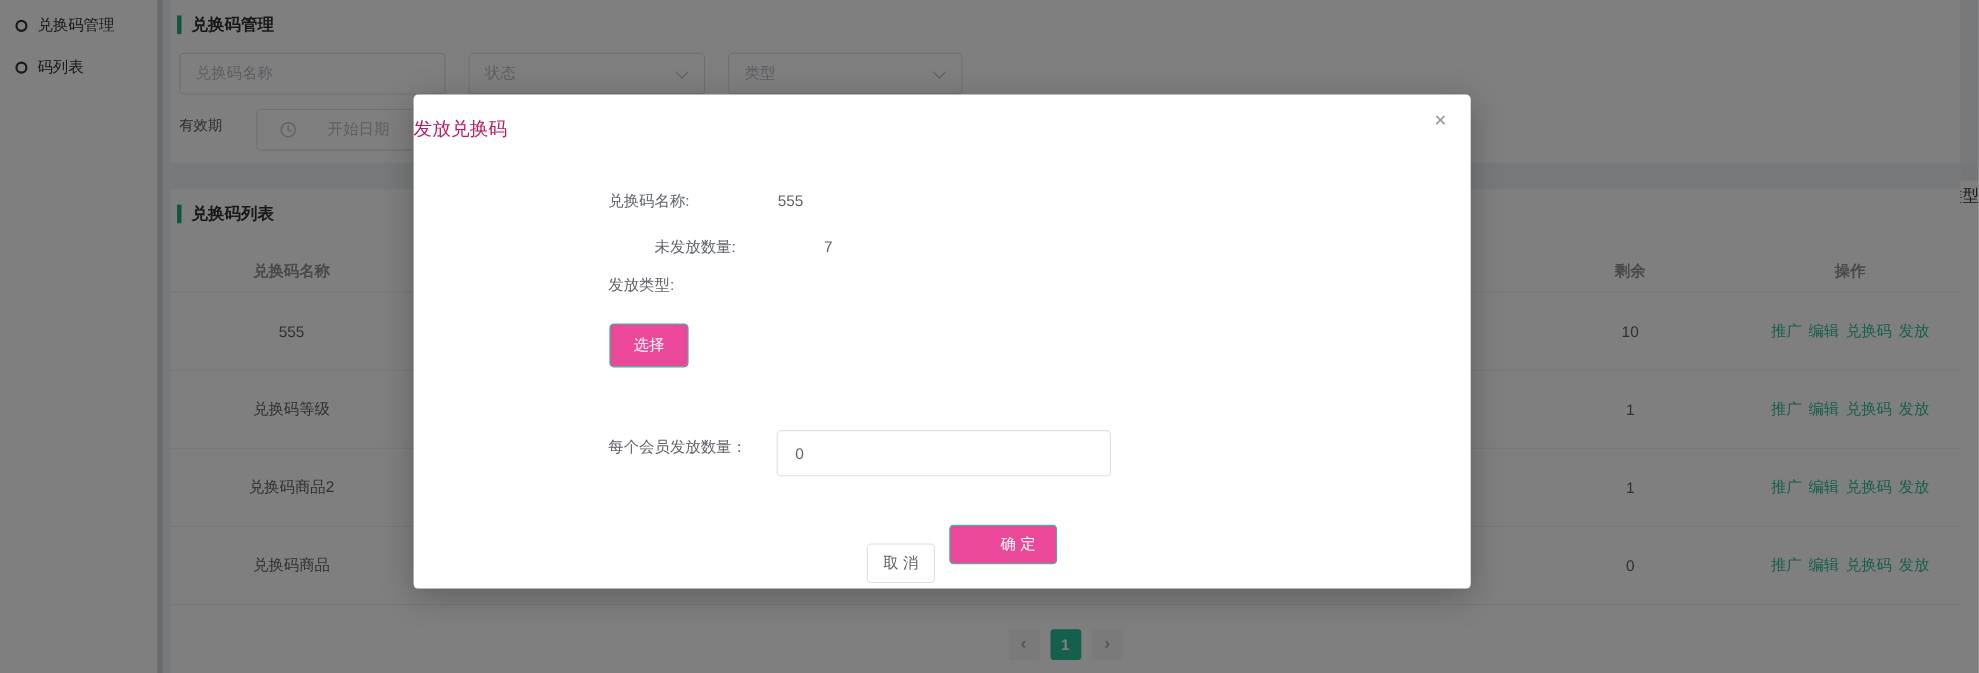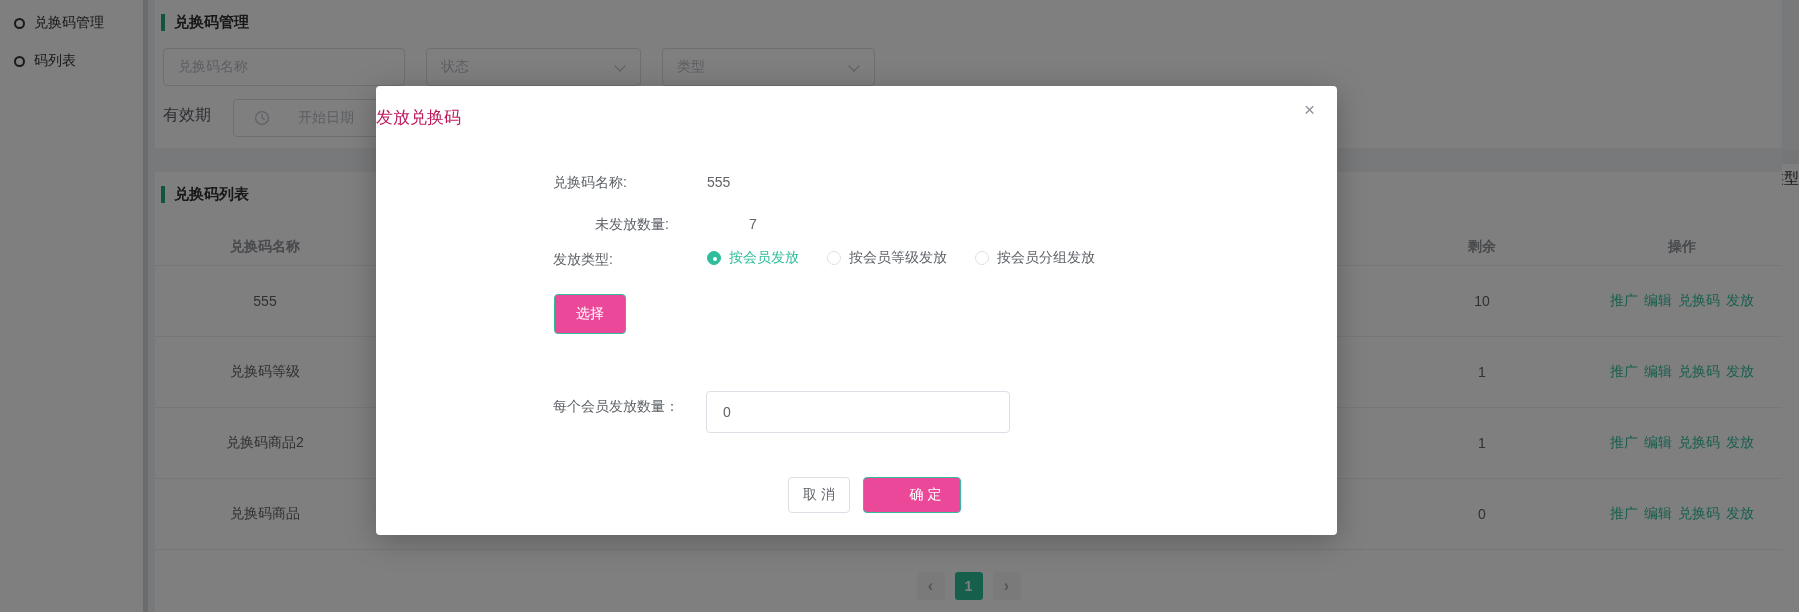--- a/index.html
+++ b/index.html
@@ -28,21 +28,21 @@
 
   
   .txt-input { position:absolute; border:1px solid #dcdfe6; border-radius:4px; background:#fff;
                display:flex; align-items:center; padding:0 14px; color:#606266; }
   .placeholder { color:#b9bdc5; }
   .f-name   { left:8px;  top:48px; width:242px; height:38px; }
   .f-status { left:271px; top:48px; width:215px; height:38px; }
   .f-type   { left:507px; top:48px; width:213px; height:38px; }
   .caret { position:absolute; right:16px; top:13px; width:8px; height:8px;
            border-right:1.5px solid #b6bac1; border-bottom:1.5px solid #b6bac1; transform:rotate(45deg); }
-  .validity-label { position:absolute; left:8px; top:105px; font-size:16px; color:#5a5e66; }
+  .validity-label { position:absolute; left:8px; top:105px; font-size:13px; color:#5a5e66; }
   .f-date { left:78px; top:99px; width:340px; height:38px; gap:28px; }
   .clock-icon { display:flex; margin-left:6px; }
 
   
   .thead, .trow { display:flex; align-items:center; }
   .thead { position:absolute; left:0; top:56px; width:100%; height:38px; color:#909399; font-weight:bold; }
   .thead { border-bottom:1px solid #ebeef5; height:38px; top:56px; }
   .rows { position:absolute; left:0; top:94px; width:100%; }
   .trow { height:71px; border-bottom:1px solid #ebeef5; color:#606266; }
   .col-name { width:220px; text-align:center; }
@@ -73,21 +73,21 @@
   .m-value { position:absolute; left:331px; font-size:14px; color:#606266; }
   .r1 { top:88px; } .r2 { top:130px;margin-left:42px; } .r3 { top:165px; }
   .radio-row { position:absolute; left:331px; top:163px; display:flex; gap:28px; align-items:center; }
   .radio-opt { display:flex; align-items:center; gap:8px; cursor:pointer; color:#5f6368; }
   .radio-circle { width:14px; height:14px; border-radius:50%; border:1px solid #dcdfe6; background:#fff; position:relative; }
   .radio-opt.selected .radio-circle { background:#2ebe9b; border-color:#2ebe9b; }
   .radio-opt.selected .radio-circle::after { content:""; position:absolute; left:5px; top:5px; width:4px; height:4px; border-radius:50%; background:#fff; }
   .radio-opt.selected .radio-label { color:#2ebe9b; }
   .btn { display:flex; align-items:center; justify-content:center; border-radius:4px; font-size:14px; cursor:pointer; }
   .btn-teal { background:#ec4899; color:#fff; border:1px solid #31be9c; }
-  .btn-plain { background:#fff; color:#5f6368; border:1px solid #dcdfe6; }
+  .btn-plain { background:#fff; color:#5f6368; border:1px solid #dcdfe6;margin-top:17px; }
   .btn-select { position:absolute; left:178px; top:208px; width:72px; height:40px; }
   .per-label { position:absolute; left:177px; top:312px; }
   .per-input { position:absolute; left:330px; top:305px; width:304px; height:42px; border:1px solid #dcdfe6;
                border-radius:4px; display:flex; align-items:center; padding-left:16px; color:#606266; }
   .btn-cancel { position:absolute; left:412px; top:391px; width:62px; height:36px; }
   .btn-confirm { position:absolute; left:487px; top:391px; width:98px; height:36px;padding-left:27px; }
 </style>
 </head>
 <body>
 
@@ -202,34 +202,20 @@
   <div class="modal-title">发放兑换码</div>
   <div class="modal-close">×</div>
 
   <div class="m-label r1">兑换码名称:</div>
   <div class="m-value r1">555</div>
 
   <div class="m-label r2">未发放数量:</div>
   <div class="m-value r2">7</div>
 
   <div class="m-label r3">发放类型:</div>
-  <div class="radio-row">
-    <div class="radio-opt selected">
-      <span class="radio-circle"></span>
-      <span class="radio-label">按会员发放</span>
-    </div>
-    <div class="radio-opt">
-      <span class="radio-circle"></span>
-      <span class="radio-label">按会员等级发放</span>
-    </div>
-    <div class="radio-opt">
-      <span class="radio-circle"></span>
-      <span class="radio-label">按会员分组发放</span>
-    </div>
-  </div>
 
   <div class="btn btn-teal btn-select">选择</div>
 
   <div class="m-label per-label">每个会员发放数量：</div>
   <div class="per-input">
     <span>0</span>
   </div>
 
   <div class="btn btn-plain btn-cancel">取 消</div>
   <div class="btn btn-teal btn-confirm">确 定</div>

